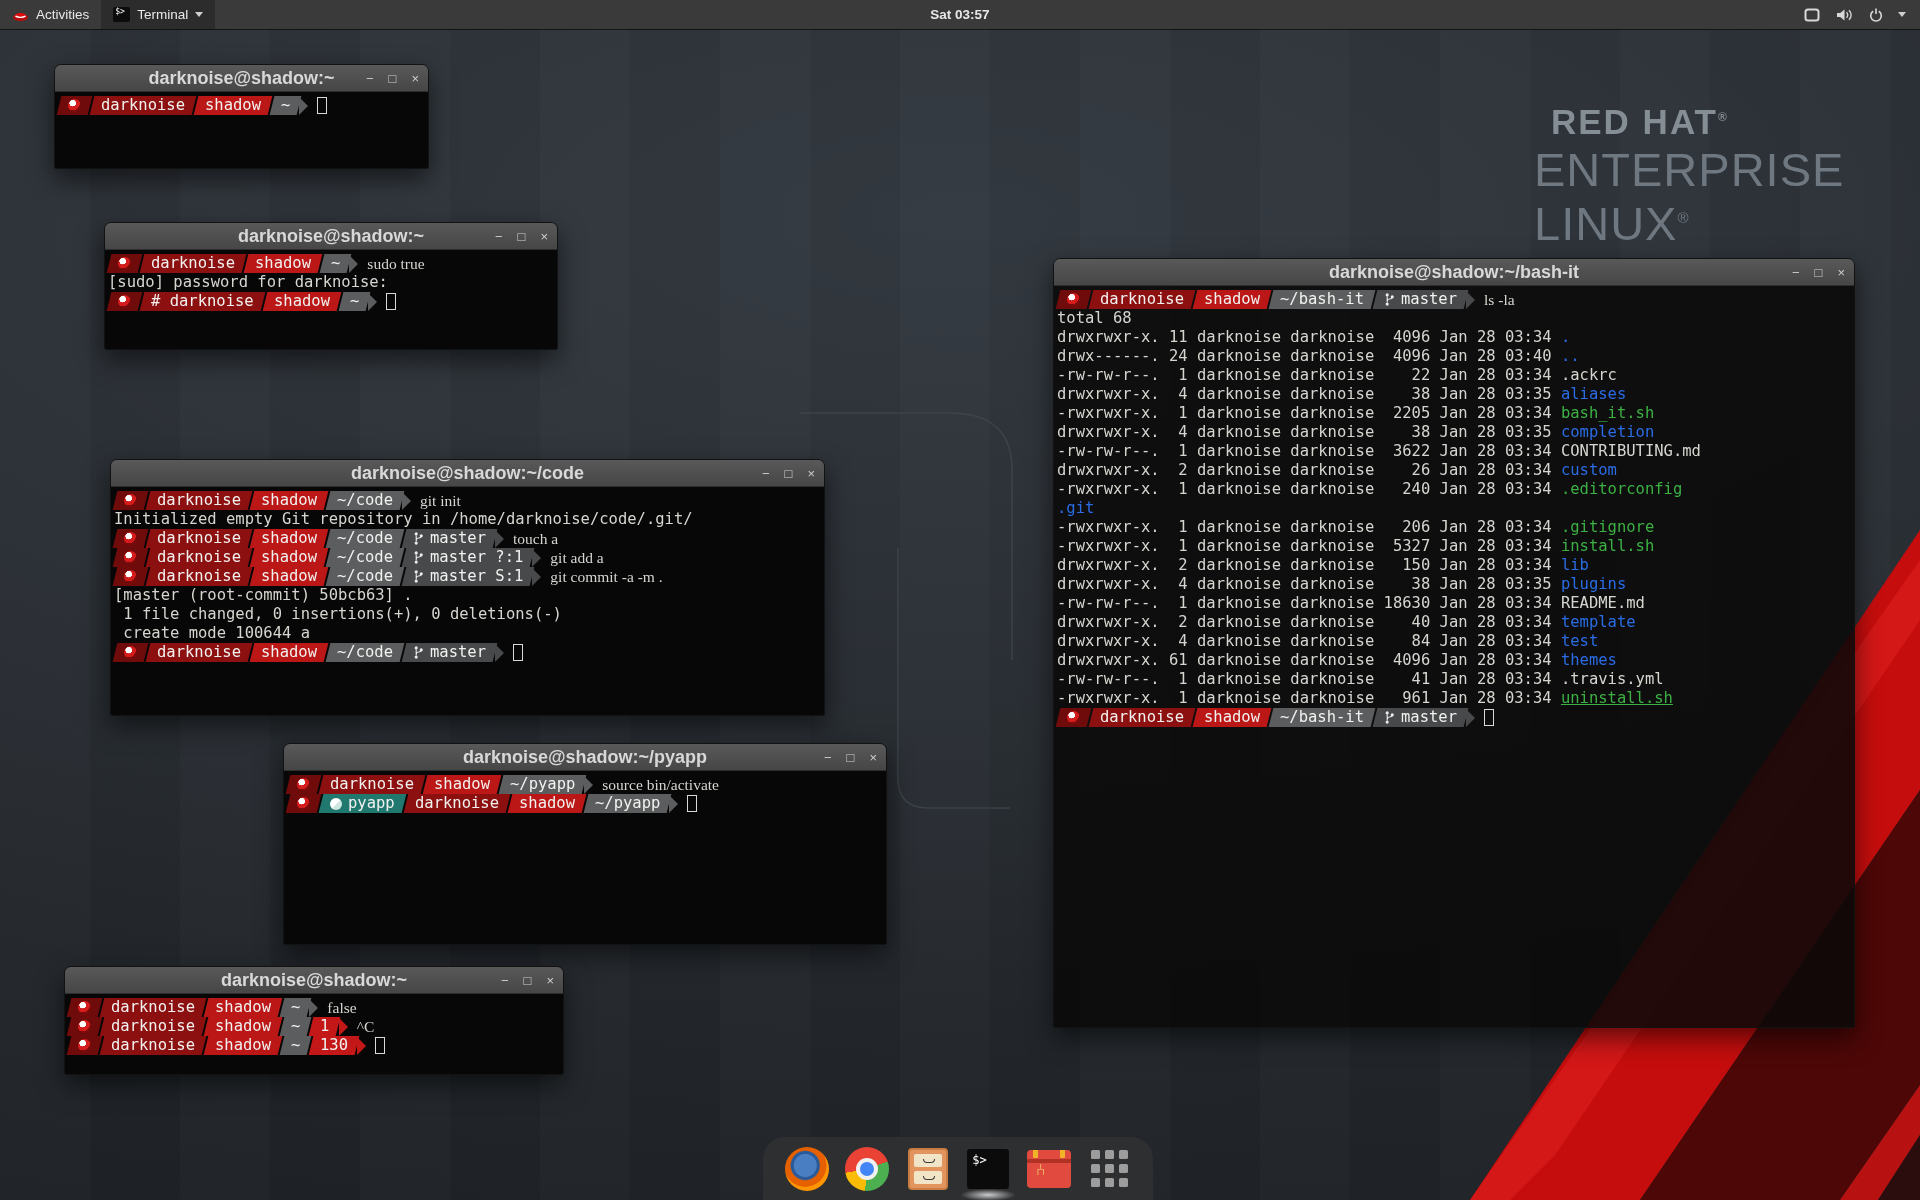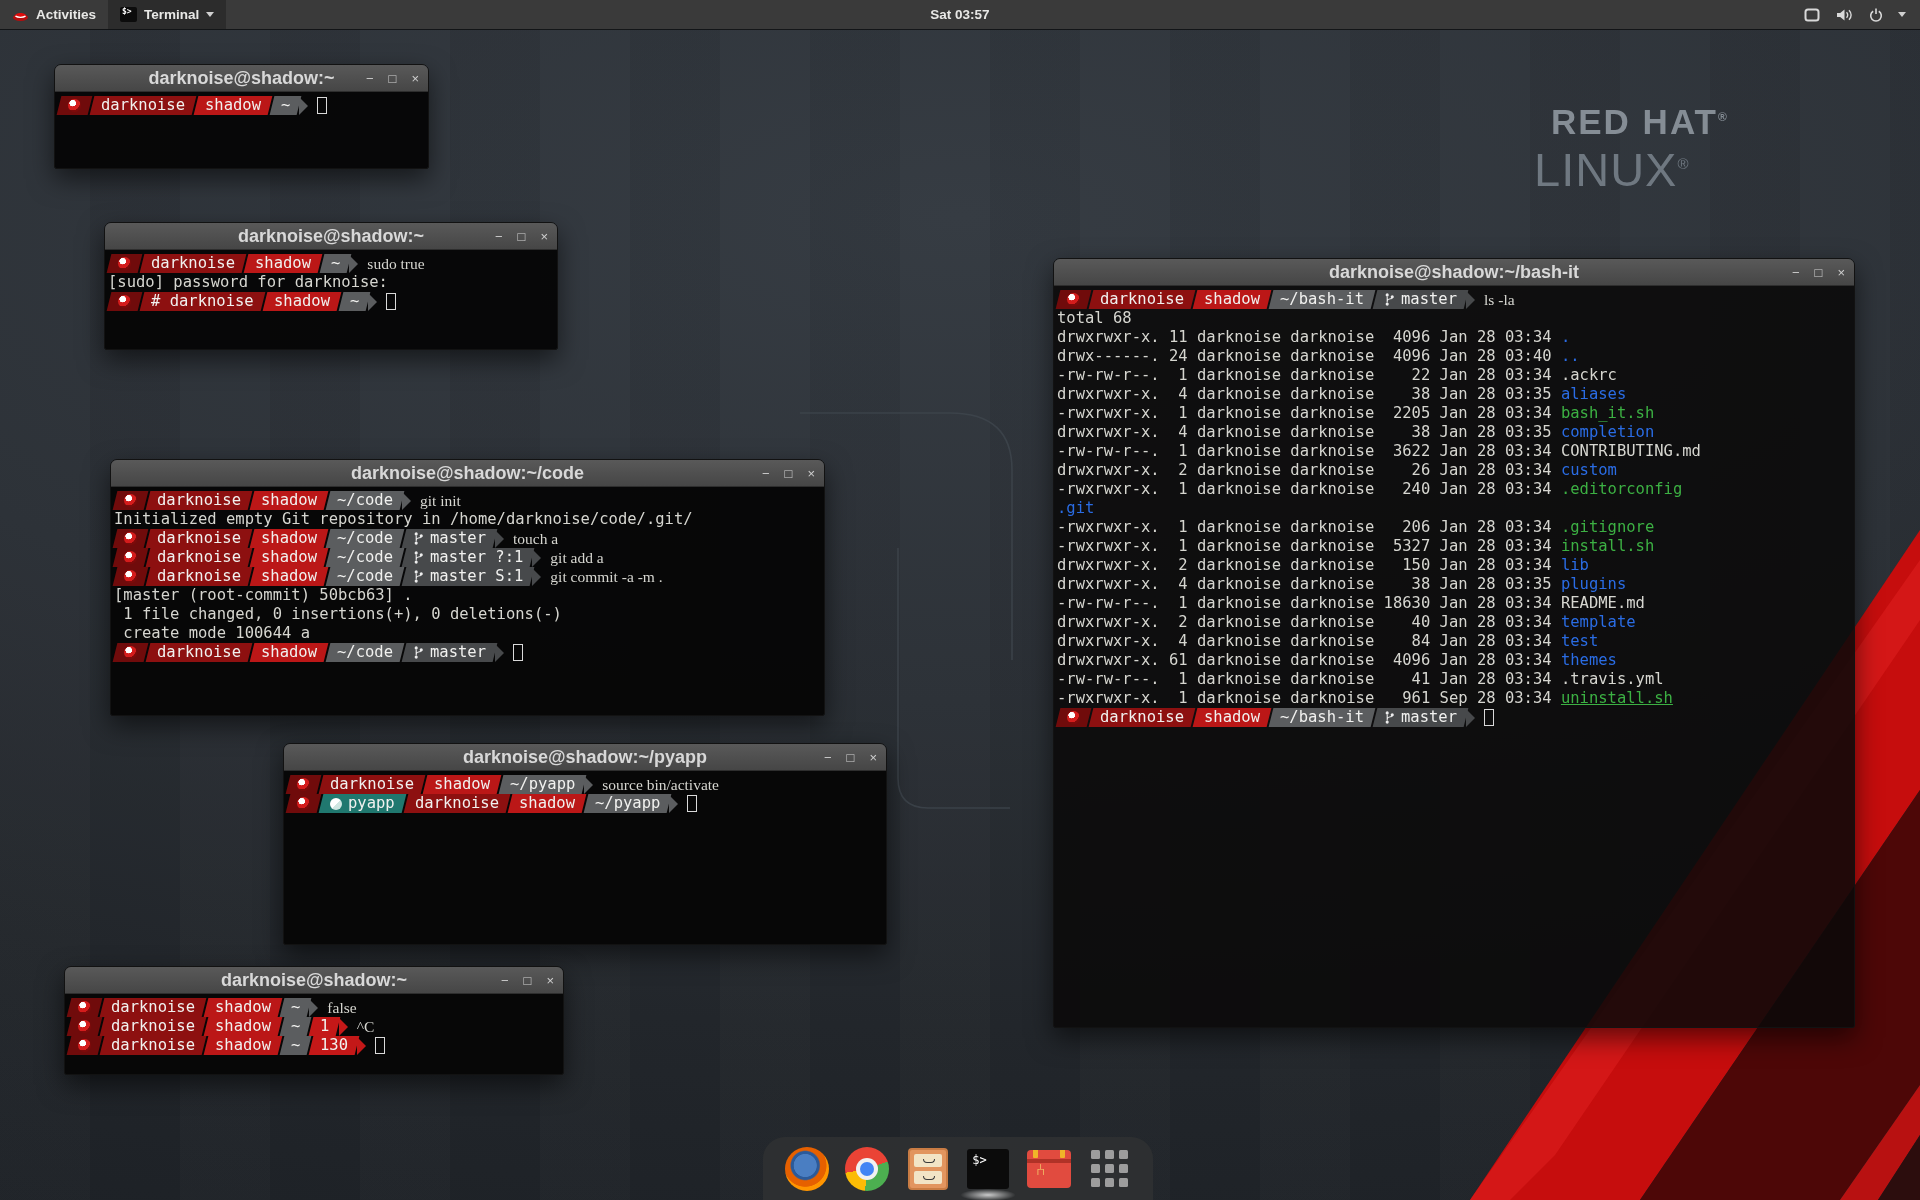--- a/index.html
+++ b/index.html
@@ -6,21 +6,21 @@
   #desktop{position:relative;width:1920px;height:1200px;overflow:hidden;
     font-family:"Liberation Sans",sans-serif;
     background:radial-gradient(140% 90% at 50% 18%, #343a41 0%, #2b3036 45%, #23272c 75%, #1e2227 100%);}
   #desktop::after{content:"";position:absolute;inset:0;pointer-events:none;
     background:repeating-linear-gradient(90deg, rgba(255,255,255,0.012) 0 90px, rgba(0,0,0,0.03) 90px 180px);}
   
   #topbar{position:absolute;left:0;top:0;width:1920px;height:29px;background:#3a3a3a;
     color:#e8e8e6;font-size:13.5px;display:flex;align-items:center;z-index:50;
     box-shadow:0 1px 0 rgba(0,0,0,.6);}
   .tb-left{display:flex;align-items:center;height:100%;}
-  .tb-item{display:flex;align-items:center;gap:7px;padding:0 12px;height:100%;cursor:default;font-weight:bold;}
+  .tb-item{display:flex;align-items:center;gap:7px;padding:0 12px;height:100%;cursor:default;}
   .tb-app{background:#2c2c2c;}
   .tb-right{position:absolute;right:6px;top:0;height:100%;display:flex;align-items:center;gap:14px;padding:0 8px;}
   #clock{position:absolute;left:0;right:0;top:0;height:100%;display:flex;align-items:center;justify-content:center;
     font-weight:bold;pointer-events:none;}
   #clock span{pointer-events:auto;}
   .chev{width:0;height:0;border-left:4.5px solid transparent;border-right:4.5px solid transparent;border-top:5px solid #cfcfcf;display:inline-block;}
   .miniterm{width:17px;height:15px;background:#0c0c0c;border-radius:2px;color:#fff;font-family:"DejaVu Sans Mono",monospace;
     font-size:8px;line-height:9px;padding-left:2px;box-sizing:border-box;}
   .tb-svg{display:block;}
   
@@ -102,20 +102,21 @@
   <svg id="stripes" width="1920" height="1200">
     <polygon points="1920,530 1920,790 1640,1200 1470,1200" fill="#c60d0d"></polygon>
     <polygon points="1920,560 1920,620 1555,1155 1510,1200 1470,1200" fill="#e02020" opacity="0.55"></polygon>
     <polygon points="1920,790 1920,1085 1840,1200 1640,1200" fill="#4d0707"></polygon>
     <polygon points="1920,1085 1920,1135 1878,1200 1840,1200" fill="#b81111"></polygon>
     <polygon points="1920,1135 1920,1200 1878,1200" fill="#2c0d0d"></polygon>
   </svg>
 
   <div id="branding">
     <div id="brand1"><span>RED HAT</span><sup>®</sup></div>
+    <div id="brand2">ENTERPRISE</div>
     <div id="brand3"><span>LINUX</span><sup>®</sup></div>
   </div>
 
   <div id="topbar">
     <div class="tb-left">
       <div class="tb-item">
         <svg class="tb-svg" width="17" height="15">
           <ellipse cx="8.5" cy="10.5" rx="7.5" ry="3.5" fill="#b50d0d"></ellipse>
           <path d="M2.5 10 C2.5 4.5 14.5 4.5 14.5 10" fill="#e00b0b"></path>
           <path d="M3.5 9.2 C6 10.8 11 10.8 13.5 9.2" stroke="#ffffff" stroke-width="1.4" fill="none"></path>
@@ -716,21 +717,21 @@
         </div>
         <div class="line">
           <span class="out">drwxrwxr-x. 61 darknoise darknoise  4096 Jan 28 03:34 </span>
           <span class="fname" style="color: rgb(42, 108, 228);">themes</span>
         </div>
         <div class="line">
           <span class="out">-rw-rw-r--.  1 darknoise darknoise    41 Jan 28 03:34 </span>
           <span class="fname" style="color: rgb(214, 214, 208);">.travis.yml</span>
         </div>
         <div class="line">
-          <span class="out">-rwxrwxr-x.  1 darknoise darknoise   961 Sep 28 03:34 </span>
+          <span class="out">-rwxrwxr-x.  1 darknoise darknoise   961 Jan 28 03:34 </span>
           <span class="fname" style="color: rgb(60, 176, 67); text-decoration: underline;">uninstall.sh</span>
         </div>
         <div class="line">
           <span class="seg" style="background: rgb(112, 11, 11);">
             <span class="segin">
               <span class="swirl"></span>
             </span>
           </span>
           <span class="seg" style="background: rgb(141, 16, 16);">
             <span class="segin">

